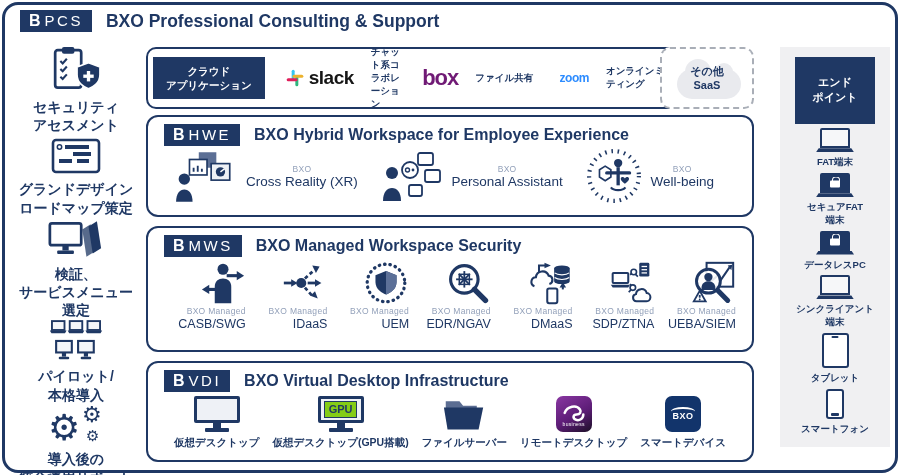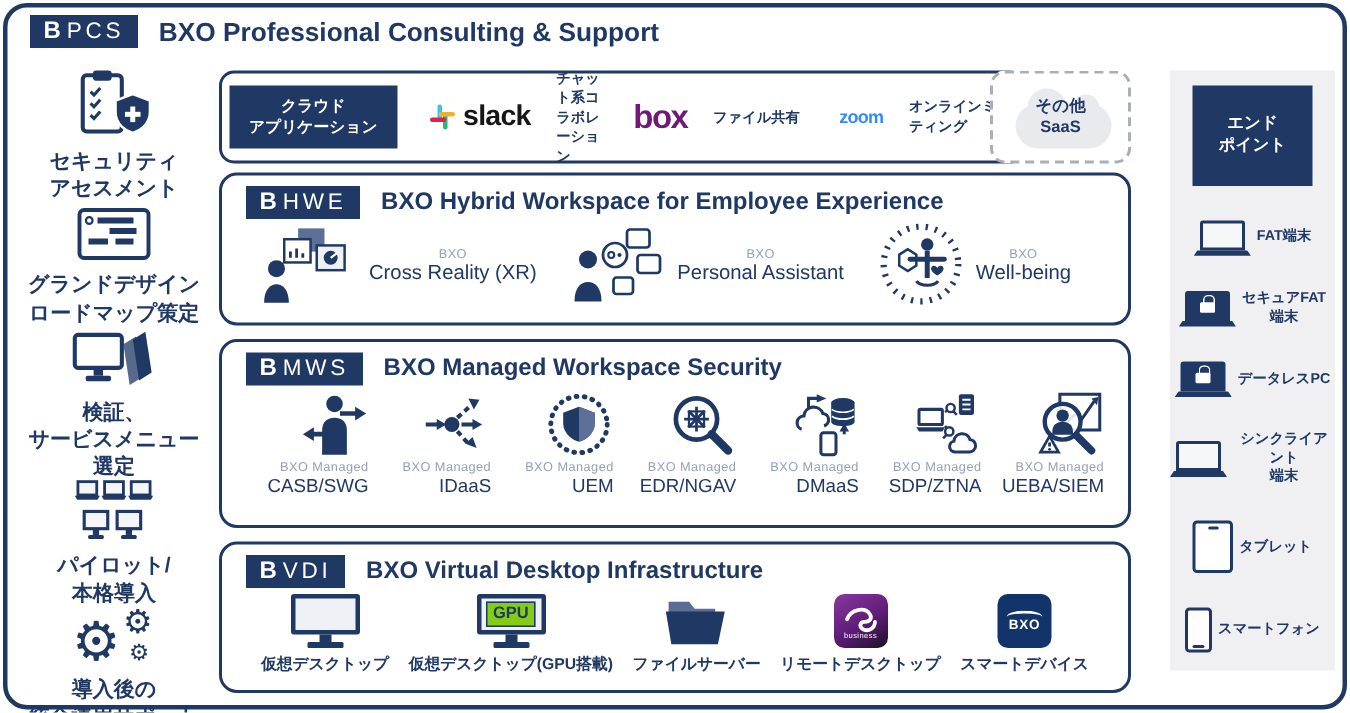--- a/index.html
+++ b/index.html
@@ -74,21 +74,21 @@
 
   .splashtop{width:36px;height:36px;border-radius:7px;background:linear-gradient(150deg,#8a37a2 0%,#5d1d77 55%,#1c0f26 100%);display:flex;flex-direction:column;align-items:center;justify-content:center}
   .splashtop-word{color:#fff;font-size:5px;margin-top:-2px;letter-spacing:.3px}
   .bxo-app{width:36px;height:36px;border-radius:7px;background:#12346b;display:flex;flex-direction:column;align-items:center;justify-content:center;gap:1px}
   .bxo-arc{width:24px;height:9px;border-top:2.5px solid #fff;border-radius:50%}
   .bxo-word{color:#fff;font-size:9px;font-weight:bold;letter-spacing:.5px;margin-top:-6px}
 
   
   .right-panel{position:absolute;left:780px;top:47px;width:110px;height:400px;background:var(--panel);display:flex;flex-direction:column;align-items:center;justify-content:space-between;padding:10px 0 12px;z-index:3}
   .endpoint-badge{background:var(--navy);color:#fff;font-size:11px;font-weight:bold;text-align:center;line-height:1.4;padding:18px 17px}
-  .ep-item{display:flex;align-items:center;gap:4px}
+  .ep-item{display:flex;flex-direction:column;align-items:center;gap:4px}
   .ep-label{font-size:9.5px;font-weight:bold;color:var(--navy);text-align:center;line-height:1.3}
 
   
   .dev-laptop{display:flex;flex-direction:column;align-items:center}
   .dev-laptop .scr{width:30px;height:20px;border:2px solid var(--navy);border-radius:2px 2px 0 0;background:#f6f7f9;position:relative}
   .dev-laptop .base{width:38px;height:4px;background:var(--navy);clip-path:polygon(0 100%,100% 100%,93% 0,7% 0)}
   .dev-laptop.secure .scr{background:var(--navy)}
   .lock{position:absolute;left:50%;top:56%;transform:translate(-50%,-50%);width:10px;height:7px;background:#fff;border-radius:1px}
   .lock::before{content:"";position:absolute;left:1.6px;top:-4.5px;width:6.5px;height:5px;border:1.6px solid #fff;border-bottom:none;border-radius:3.5px 3.5px 0 0}
   .dev-tablet{width:27px;height:35px;border:2.5px solid var(--navy);border-radius:3px;background:#fff;position:relative}

